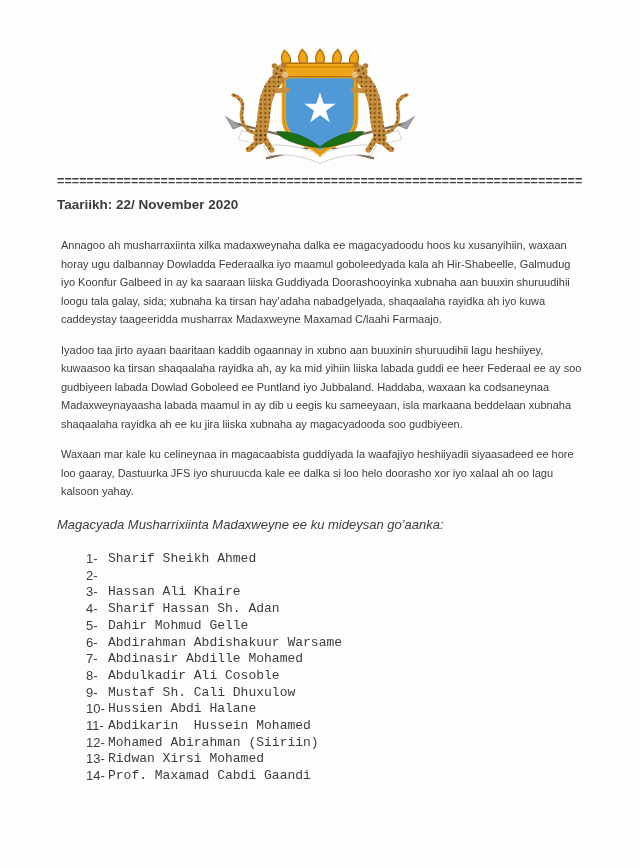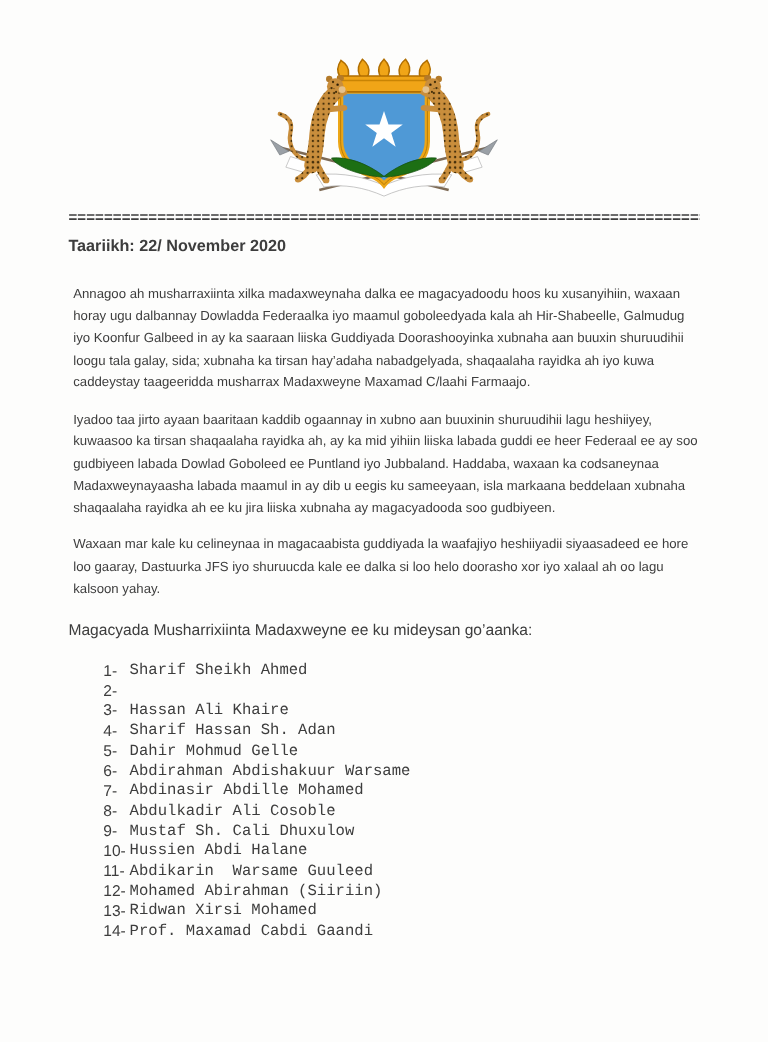--- a/index.html
+++ b/index.html
@@ -42,20 +42,21 @@
     margin: 12px 0 0 4px;
     font-size: 11px;
     line-height: 18.5px;
     width: 524px;
   }
   .para.first { margin-top: 24px; }
   .list-heading {
     margin-top: 15px;
     font-size: 13px;
     line-height: 18.5px;
+    font-style: italic;
   }
   .candidates {
     margin-top: 17px;
     padding-left: 29px;
   }
   .candidate-row {
     display: flex;
     font-size: 13px;
     line-height: 16.7px;
   }
@@ -184,21 +185,21 @@
     <div class="candidate-row">
       <span class="candidate-num">9-</span>
       <span class="candidate-name">Mustaf Sh. Cali Dhuxulow</span>
     </div>
     <div class="candidate-row">
       <span class="candidate-num">10-</span>
       <span class="candidate-name">Hussien Abdi Halane</span>
     </div>
     <div class="candidate-row">
       <span class="candidate-num">11-</span>
-      <span class="candidate-name">Abdikarin  Warsame Guuleed</span>
+      <span class="candidate-name">Abdikarin  Hussein Mohamed</span>
     </div>
     <div class="candidate-row">
       <span class="candidate-num">12-</span>
       <span class="candidate-name">Mohamed Abirahman (Siiriin)</span>
     </div>
     <div class="candidate-row">
       <span class="candidate-num">13-</span>
       <span class="candidate-name">Ridwan Xirsi Mohamed</span>
     </div>
     <div class="candidate-row">

